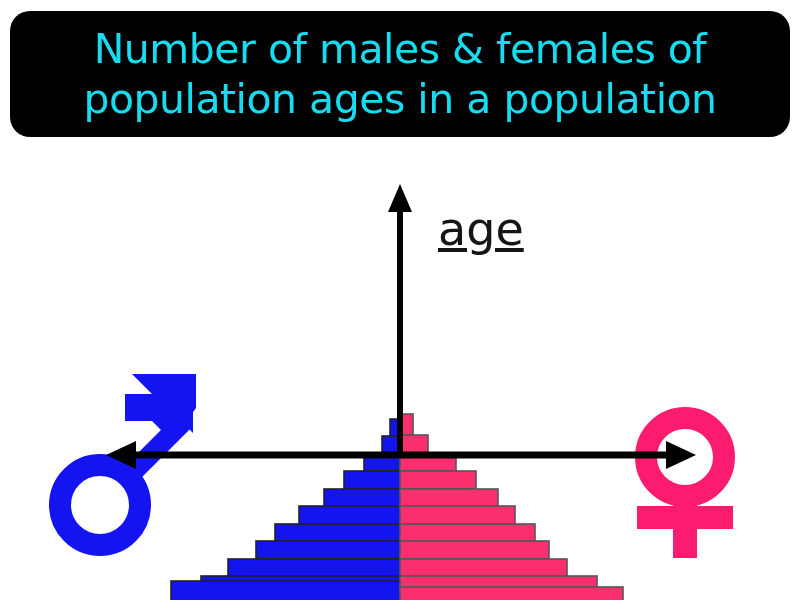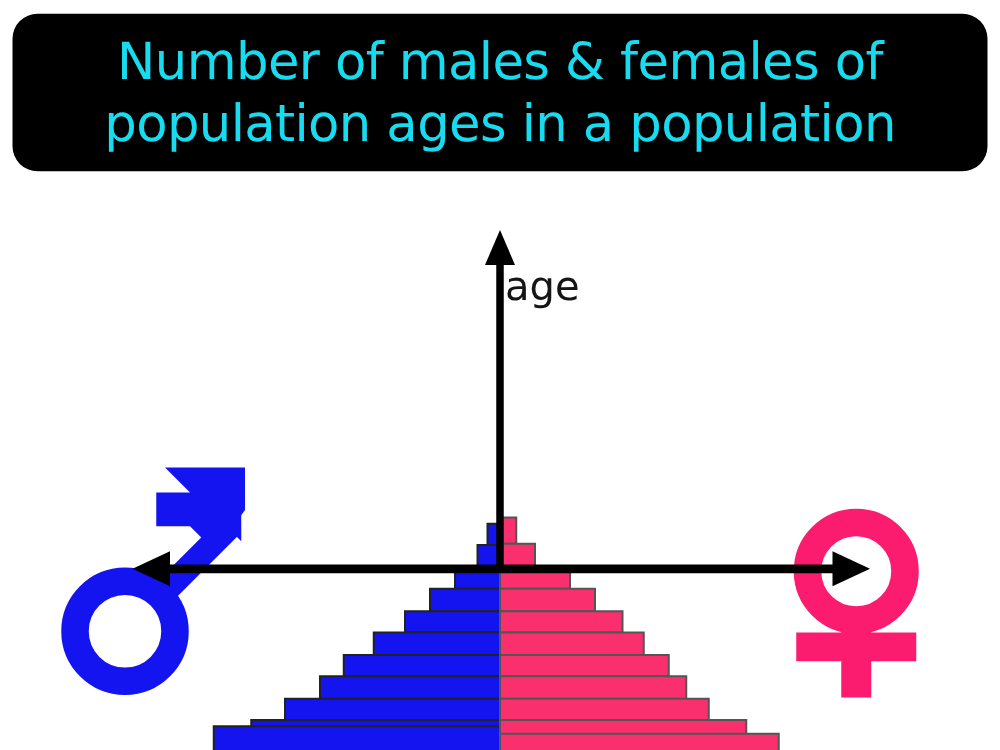--- a/index.html
+++ b/index.html
@@ -52,27 +52,28 @@
   #figure-svg {
     position: absolute;
     left: 0;
     top: 0;
     display: block;
   }
 
   
   #age-label {
     position: absolute;
-    left: 404px;
+    left: 438px;
     top: 56px;
     font-family: "DejaVu Sans", sans-serif;
-    font-size: 32px;
+    font-size: 46px;
     line-height: 46px;
     color: #151515;
     white-space: nowrap;
+    text-decoration: underline;
   }
 </style>
 </head>
 <body>
 
 <div id="title-banner">
   <div class="title-line">Number of males &amp; females of</div>
   <div class="title-line">population ages in a population</div>
 </div>
 

